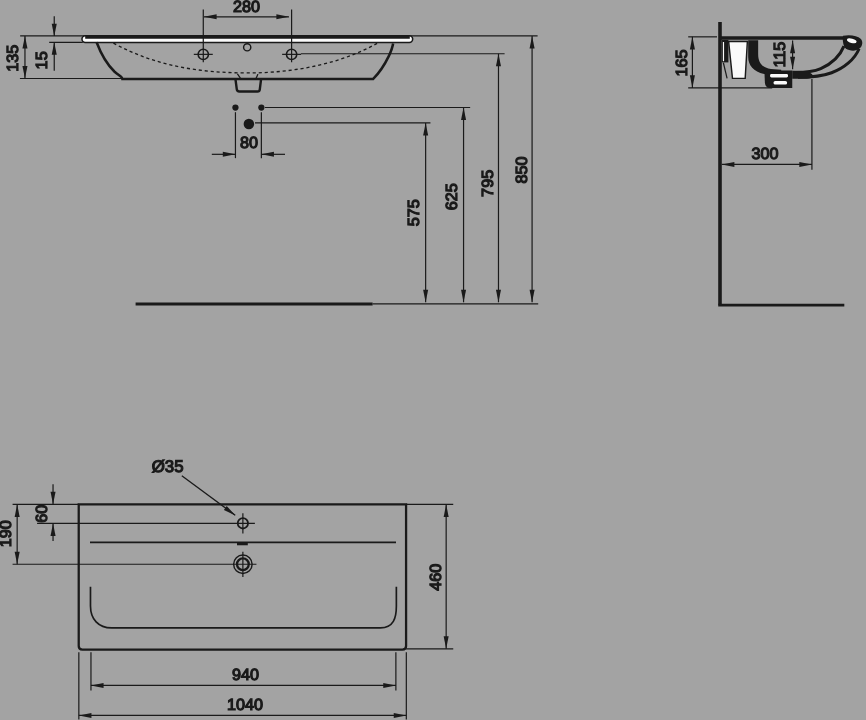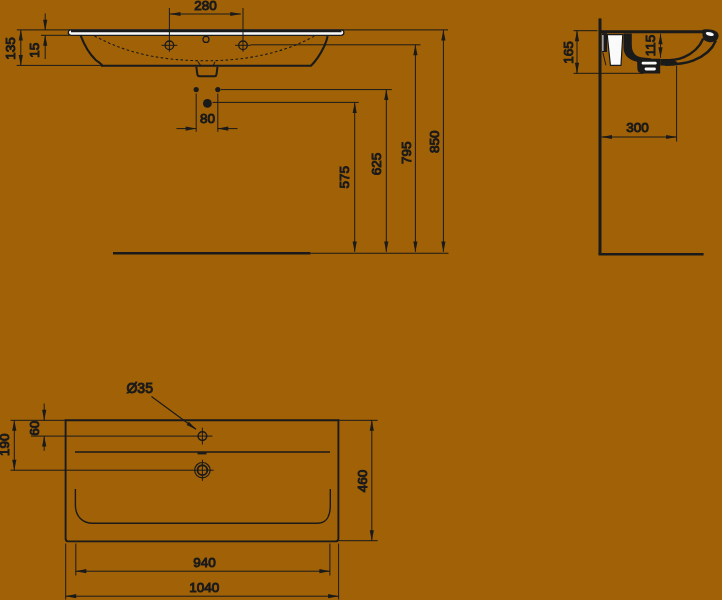--- a/index.html
+++ b/index.html
@@ -1,16 +1,16 @@
 <!DOCTYPE html>
 <html><head>
 <meta charset="utf-8">
 <style>
   html,body{margin:0;padding:0;background:#fafafa;}
-  #page{width:722px;height:600px;position:relative;background:#a16207;overflow:hidden;}
+  #page{width:722px;height:600px;position:relative;background:#a3a3a3;overflow:hidden;}
   text{font-family:"Liberation Sans",sans-serif;fill:#1a1a1a;}
   .d{font-size:13.5px;}
 </style>
 </head>
 <body>
 <div id="page">
 <svg width="722" height="600" viewBox="0 0 722 600" xmlns="http://www.w3.org/2000/svg">
 <g stroke-linecap="butt" fill="none" stroke="#1a1a1a">
 
 <line x1="16.8" y1="29.9" x2="448" y2="29.9" stroke-width="1"></line>

